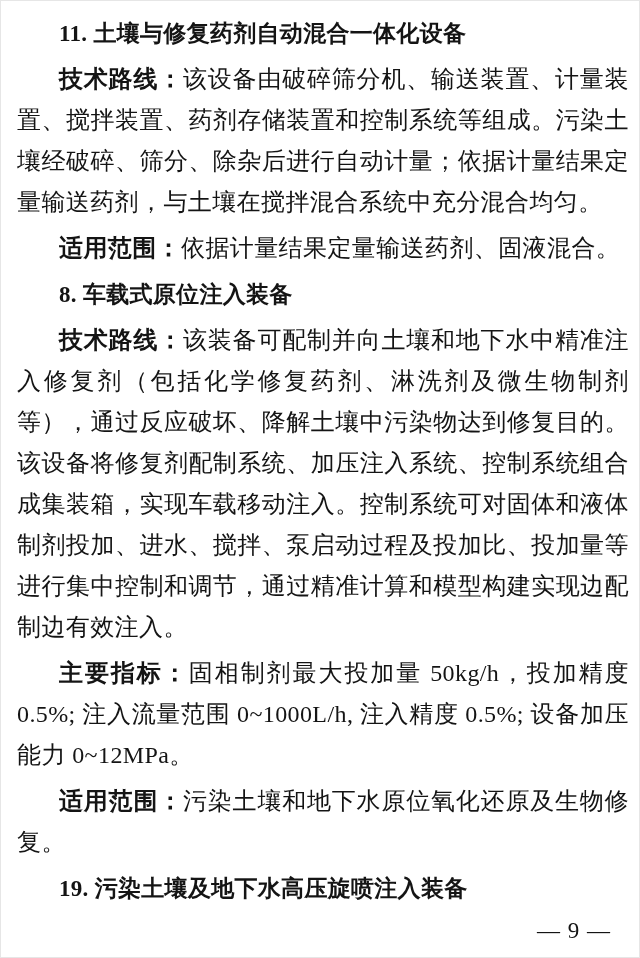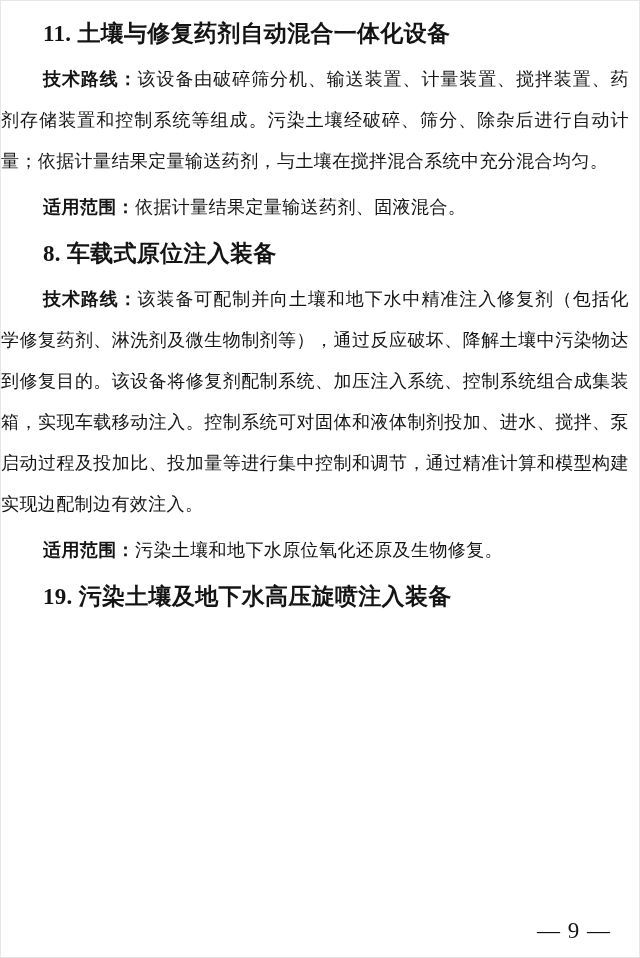--- a/index.html
+++ b/index.html
@@ -11,36 +11,36 @@
     width: 640px;
     height: 958px;
     font-family: "Liberation Serif", "DejaVu Serif", serif;
     color: #141414;
   }
   .page {
     position: relative;
     width: 640px;
     height: 958px;
     box-sizing: border-box;
-    padding: 12px 10px 0 0;
+    padding: 12px 10px 0 16px;
     background: #ffffff;
     border: 1px solid #e6e6e6;
     overflow: hidden;
   }
   .heading {
     font-size: 23px;
     line-height: 41px;
     font-weight: bold;
     margin: 0 0 5px 0;
     text-indent: 42px;
     letter-spacing: 0.3px;
     white-space: nowrap;
   }
   .para {
-    font-size: 18px;
+    font-size: 24px;
     line-height: 41px;
     margin: 0 0 5px 0;
     text-indent: 42px;
     text-align: justify;
     letter-spacing: 0.4px;
   }
   .para .lbl {
     font-weight: bold;
   }
   .page-number {
@@ -61,20 +61,21 @@
 
   <p class="para"><span class="lbl">技术路线：</span><span>该设备由破碎筛分机、输送装置、计量装置、搅拌装置、药剂存储装置和控制系统等组成。污染土壤经破碎、筛分、除杂后进行自动计量；依据计量结果定量输送药剂，与土壤在搅拌混合系统中充分混合均匀。</span></p>
 
 
   <p class="para"><span class="lbl">适用范围：</span><span>依据计量结果定量输送药剂、固液混合。</span></p>
 
   <div class="heading">8. 车载式原位注入装备</div>
 
   <p class="para"><span class="lbl">技术路线：</span><span>该装备可配制并向土壤和地下水中精准注入修复剂（包括化学修复药剂、淋洗剂及微生物制剂等），通过反应破坏、降解土壤中污染物达到修复目的。该设备将修复剂配制系统、加压注入系统、控制系统组合成集装箱，实现车载移动注入。控制系统可对固体和液体制剂投加、进水、搅拌、泵启动过程及投加比、投加量等进行集中控制和调节，通过精准计算和模型构建实现边配制边有效注入。</span></p>
 
+  <p class="para"><span class="lbl">主要指标：</span><span>固相制剂最大投加量 50kg/h，投加精度 0.5%; 注入流量范围 0~1000L/h, 注入精度 0.5%; 设备加压能力 0~12MPa。</span></p>
 
   <p class="para"><span class="lbl">适用范围：</span><span>污染土壤和地下水原位氧化还原及生物修复。</span></p>
 
   <div class="heading">19. 污染土壤及地下水高压旋喷注入装备</div>
 
   <div class="page-number">— 9 —</div>
 
 </div>
 
 </body></html>

